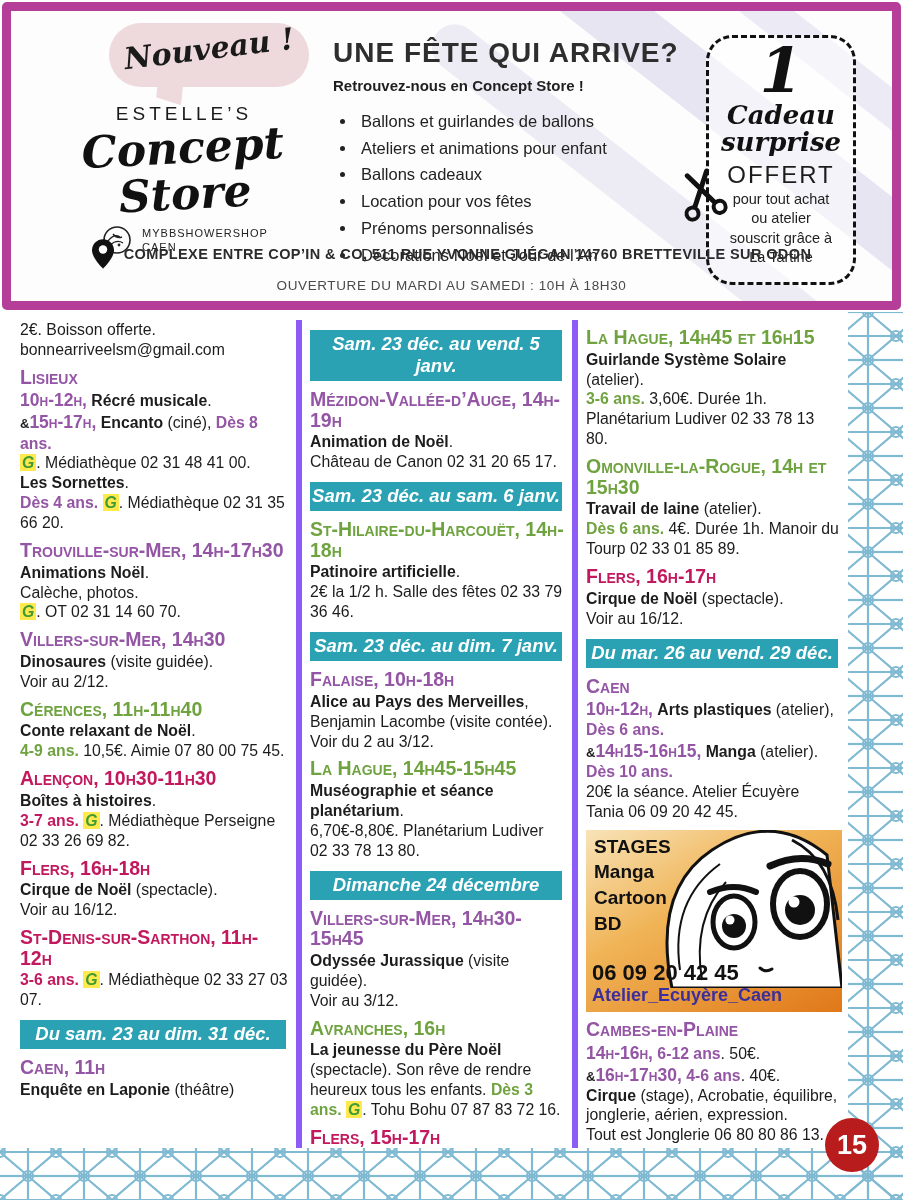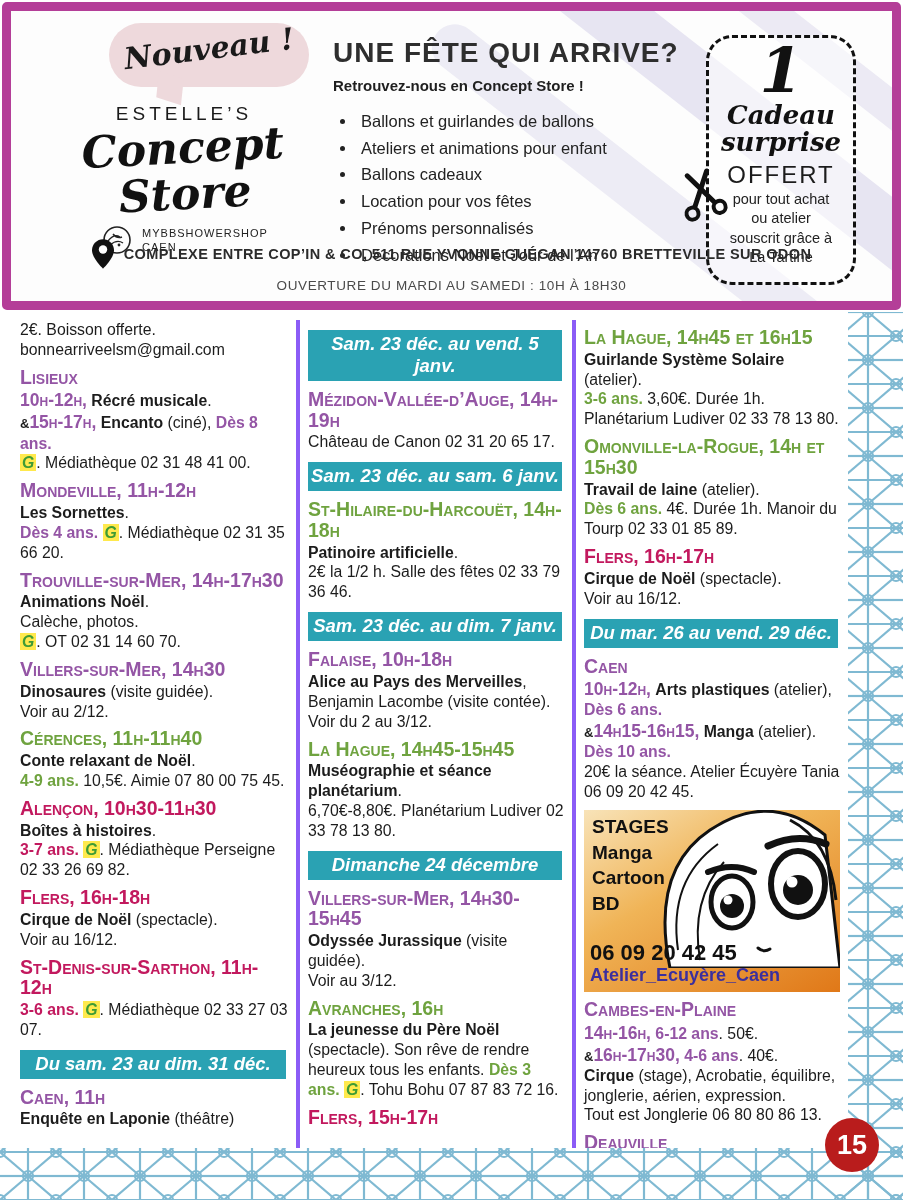--- a/index.html
+++ b/index.html
@@ -44,21 +44,21 @@
 
   .address-row{position:absolute;left:30px;right:30px;bottom:32px;display:flex;align-items:center;
       justify-content:center;gap:10px;}
   .address-row .txt{font-size:14.5px;font-weight:600;letter-spacing:.4px;color:#2b2b2b;}
   .hours-row{position:absolute;left:0;right:0;bottom:8px;text-align:center;font-size:13.5px;
       letter-spacing:.6px;color:#4a4a4a;}
 
   
   .columns{position:absolute;left:20px;top:320px;width:828px;height:828px;display:flex;overflow:hidden;}
   .col{width:276px;box-sizing:border-box;padding-right:8px;overflow:hidden;}
-  .col + .col{border-left:4px solid #8b5cf6;padding-left:8px;}
+  .col + .col{border-left:6px solid #8b5cf6;padding-left:8px;}
 
   .col p{margin:0;font-size:15.8px;line-height:1.26;color:#1c1c1c;}
   .city{font-weight:700;font-variant:small-caps;font-size:19.5px;line-height:1.06;margin:7px 0 2px;}
   .city.purple{color:#9455a5}.city.green{color:#6fa33f}.city.pink{color:#c2195e}
   .date-banner{background:#2aa2b3;color:#fff;font-weight:700;font-style:italic;font-size:18.5px;
       text-align:center;padding:3px 2px 4px;margin:10px 2px 8px 0;}
   span.b{font-weight:700;}
   span.pu{color:#9455a5;font-weight:700;}
   span.gr{color:#6fa33f;font-weight:700;}
   span.pk{color:#c2195e;font-weight:700;}
@@ -154,21 +154,20 @@
   </div>
 
   <div class="columns">
     <div class="col" id="col0">
         <p><span>2€. Boisson offerte.</span></p>
         <p><span>bonnearriveelsm@gmail.com</span></p>
         <div class="city purple">Lisieux</div>
         <p><span class="puT">10h-12h,</span><span> </span><span class="b">Récré musicale</span><span>.</span></p>
         <p><span class="amp">&amp;</span><span class="puT">15h-17h,</span><span> </span><span class="b">Encanto</span><span> (ciné), </span><span class="pu">Dès 8 ans.</span></p>
         <p><span class="g">G</span><span>. Médiathèque 02 31 48 41 00.</span></p>
-        <div class="city purple">Mondeville, 11h-12h</div>
         <p><span class="b">Les Sornettes</span><span>.</span></p>
         <p><span class="pu">Dès 4 ans.</span><span> </span><span class="g">G</span><span>. Médiathèque 02 31 35 66 20.</span></p>
         <div class="city purple">Trouville-sur-Mer, 14h-17h30</div>
         <p><span class="b">Animations Noël</span><span>.</span></p>
         <p><span>Calèche, photos.</span></p>
         <p><span class="g">G</span><span>. OT 02 31 14 60 70.</span></p>
         <div class="city purple">Villers-sur-Mer, 14h30</div>
         <p><span class="b">Dinosaures</span><span> (visite guidée).</span></p>
         <p><span>Voir au 2/12.</span></p>
         <div class="city green">Cérences, 11h-11h40</div>
@@ -182,20 +181,21 @@
         <p><span>Voir au 16/12.</span></p>
         <div class="city pink">St-Denis-sur-Sarthon, 11h-12h</div>
         <p><span class="pk">3-6 ans.</span><span> </span><span class="g">G</span><span>. Médiathèque 02 33 27 03 07.</span></p>
         <div class="date-banner">Du sam. 23 au dim. 31 déc.</div>
         <div class="city purple">Caen, 11h</div>
         <p><span class="b">Enquête en Laponie</span><span> (théâtre)</span></p>
       </div>
     <div class="col" id="col1">
         <div class="date-banner">Sam. 23 déc. au vend. 5 janv.</div>
         <div class="city purple">Mézidon-Vallée-d’Auge, 14h-19h</div>
+        <p><span class="b">Animation de Noël</span><span>.</span></p>
         <p><span>Château de Canon 02 31 20 65 17.</span></p>
         <div class="date-banner">Sam. 23 déc. au sam. 6 janv.</div>
         <div class="city green">St-Hilaire-du-Harcouët, 14h-18h</div>
         <p><span class="b">Patinoire artificielle</span><span>.</span></p>
         <p><span>2€ la 1/2 h. Salle des fêtes 02 33 79 36 46.</span></p>
         <div class="date-banner">Sam. 23 déc. au dim. 7 janv.</div>
         <div class="city purple">Falaise, 10h-18h</div>
         <p><span class="b">Alice au Pays des Merveilles</span><span>, Benjamin Lacombe (visite contée).</span></p>
         <p><span>Voir du 2 au 3/12.</span></p>
         <div class="city green">La Hague, 14h45-15h45</div>

